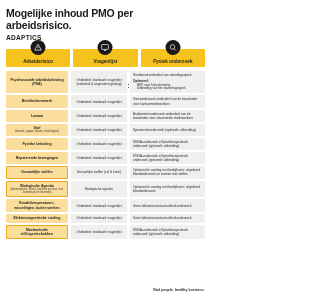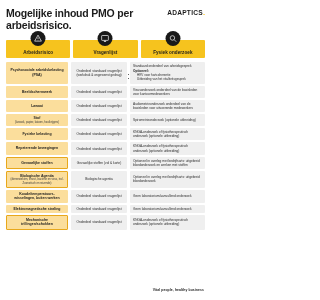--- a/index.html
+++ b/index.html
@@ -5,21 +5,21 @@
   html,body{margin:0;padding:0;}
   body{
     width:211px;height:300px;
     background:#ffffff;
     font-family:"Liberation Sans","DejaVu Sans",sans-serif;
     overflow:hidden;
   }
   .page{position:relative;width:211px;height:300px;box-sizing:border-box;padding:7px 6px 0 6px;}
 
   
-  .topbar{display:flex;align-items:flex-start;justify-content:space-between;}
+  .topbar{display:flex;align-items:flex-start;justify-content:space-between;flex-direction:column;}
   .title{
     font-size:10.5px;font-weight:bold;color:#1c1c1c;
     line-height:1.18;letter-spacing:-0.2px;margin:0;max-width:130px;
   }
   .logo{display:flex;align-items:baseline;margin-top:2px;}
   .logo-text{font-size:6.6px;font-weight:bold;letter-spacing:0.25px;color:#1c1c1c;}
   .logo-dot{font-size:7.6px;font-weight:bold;color:#F9C518;line-height:1;}
 
   
   .colheads{display:flex;gap:3px;margin-top:8px;}

